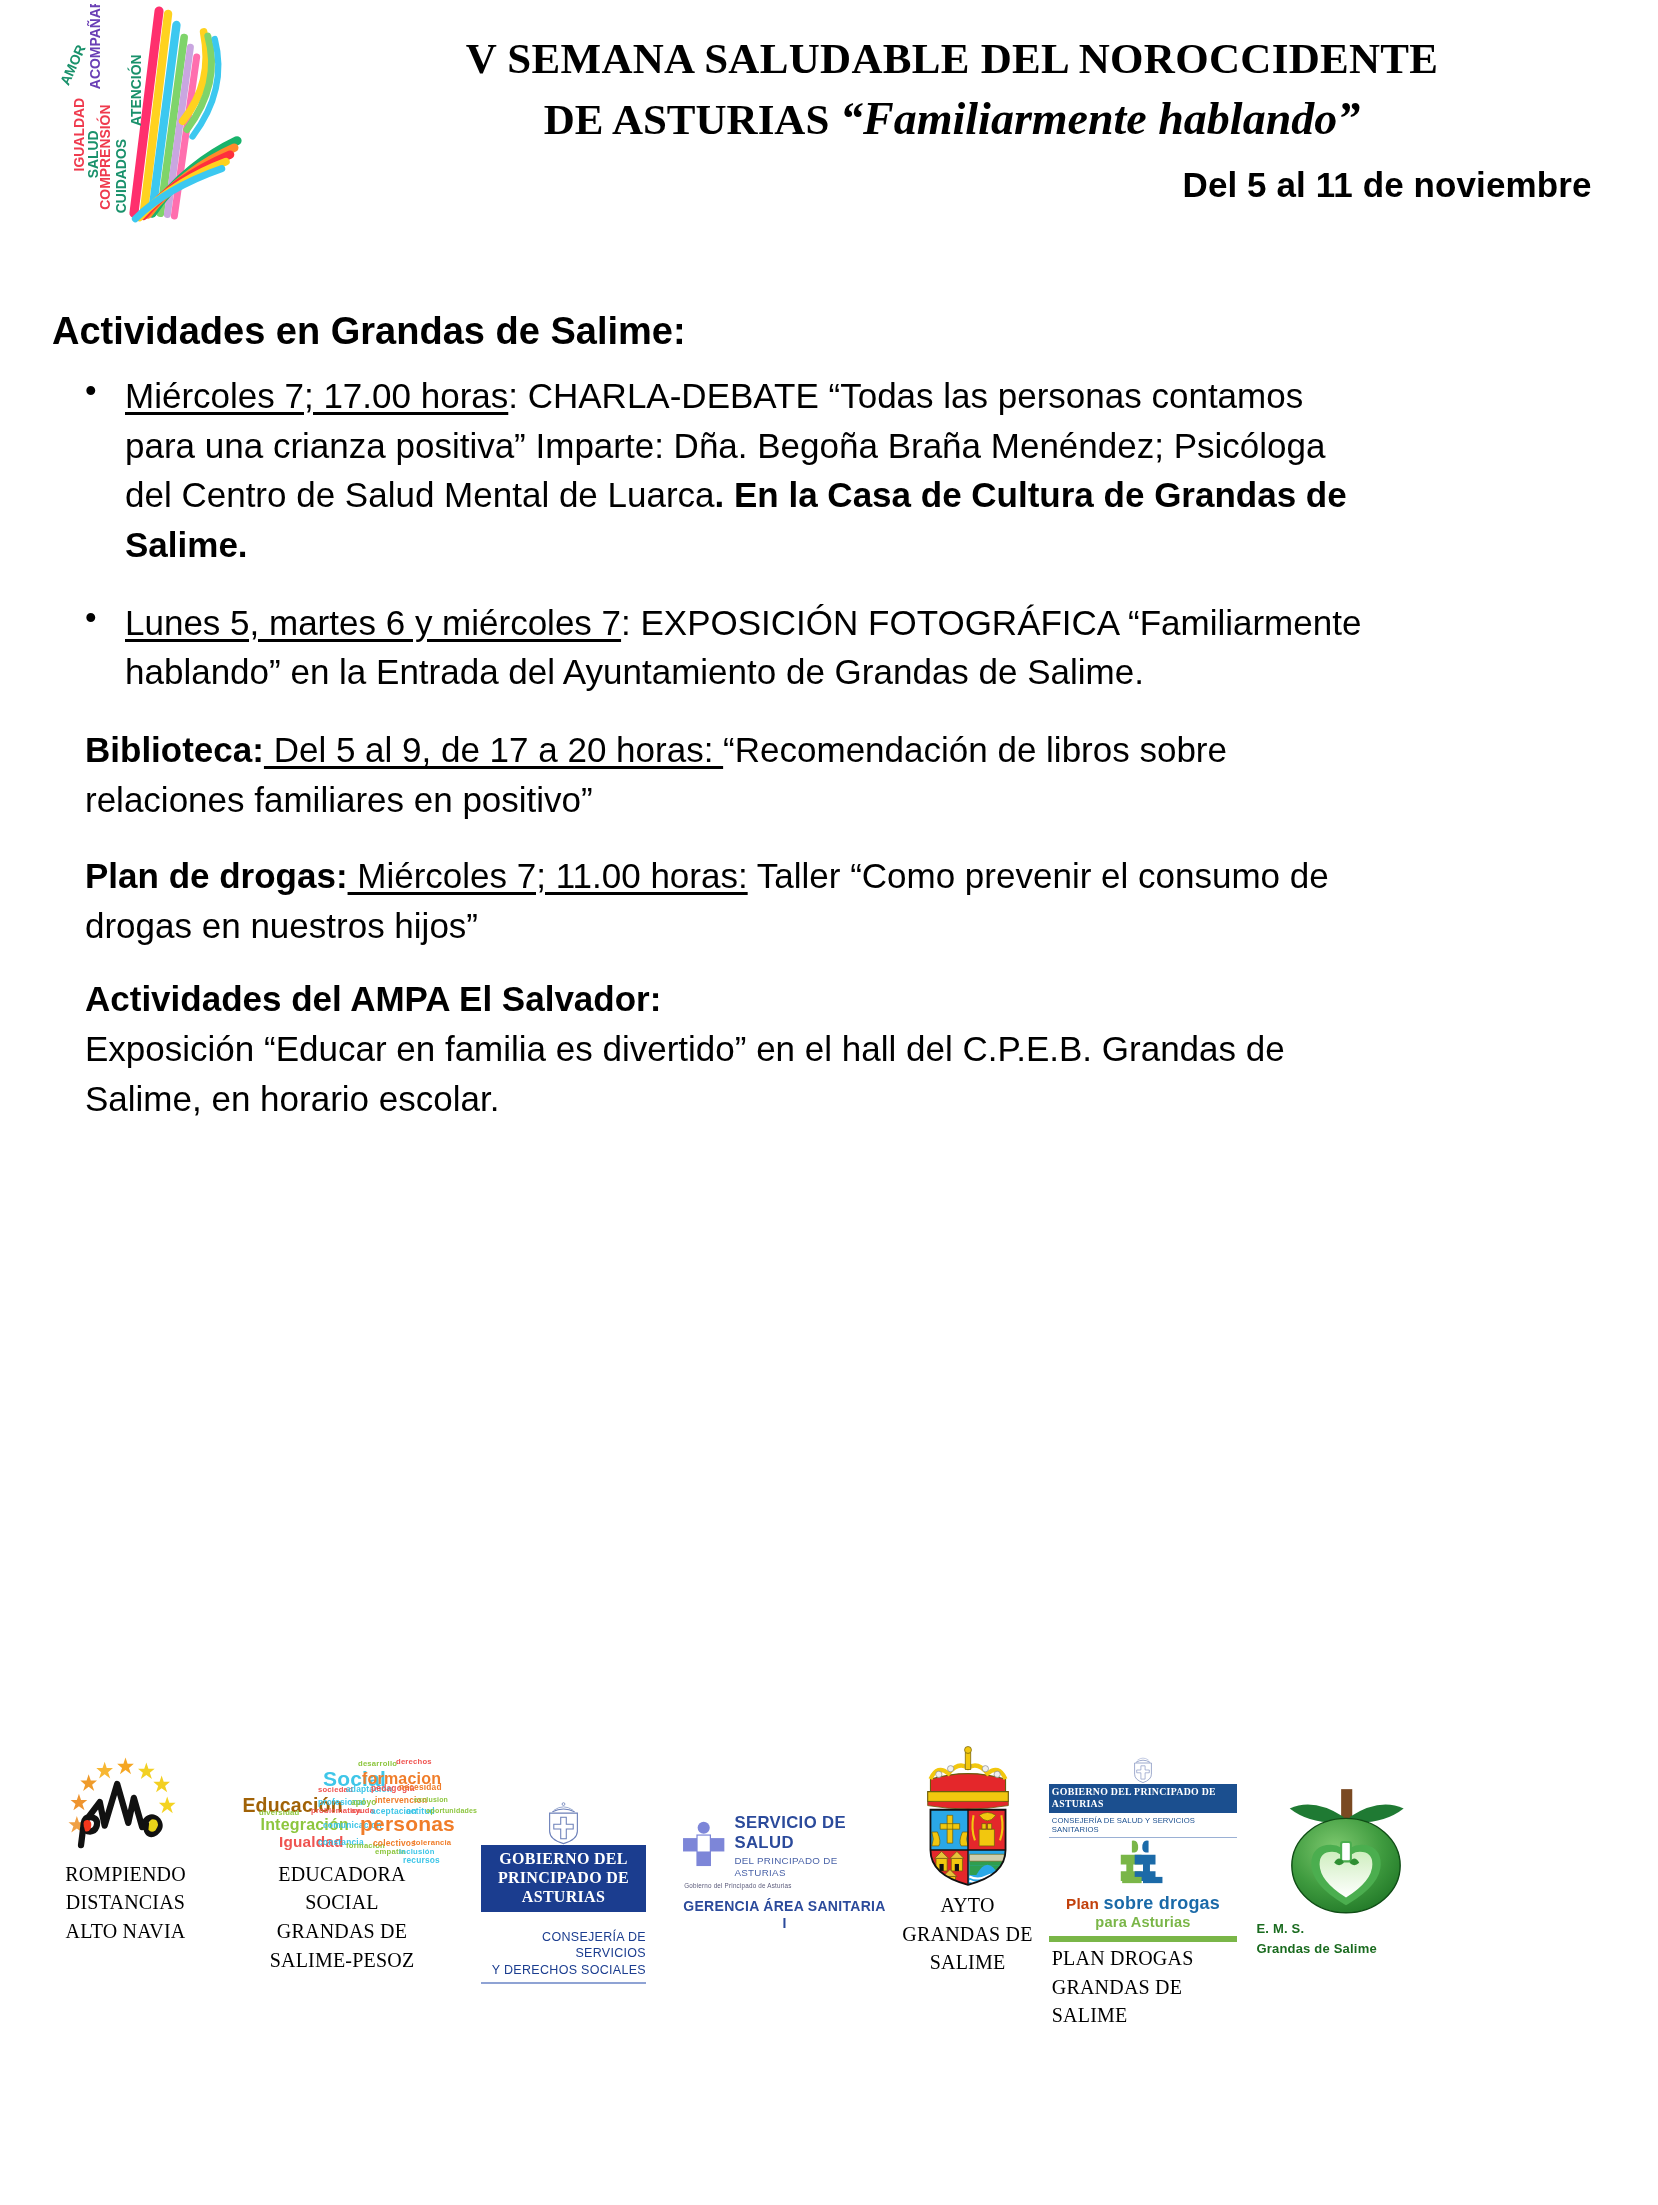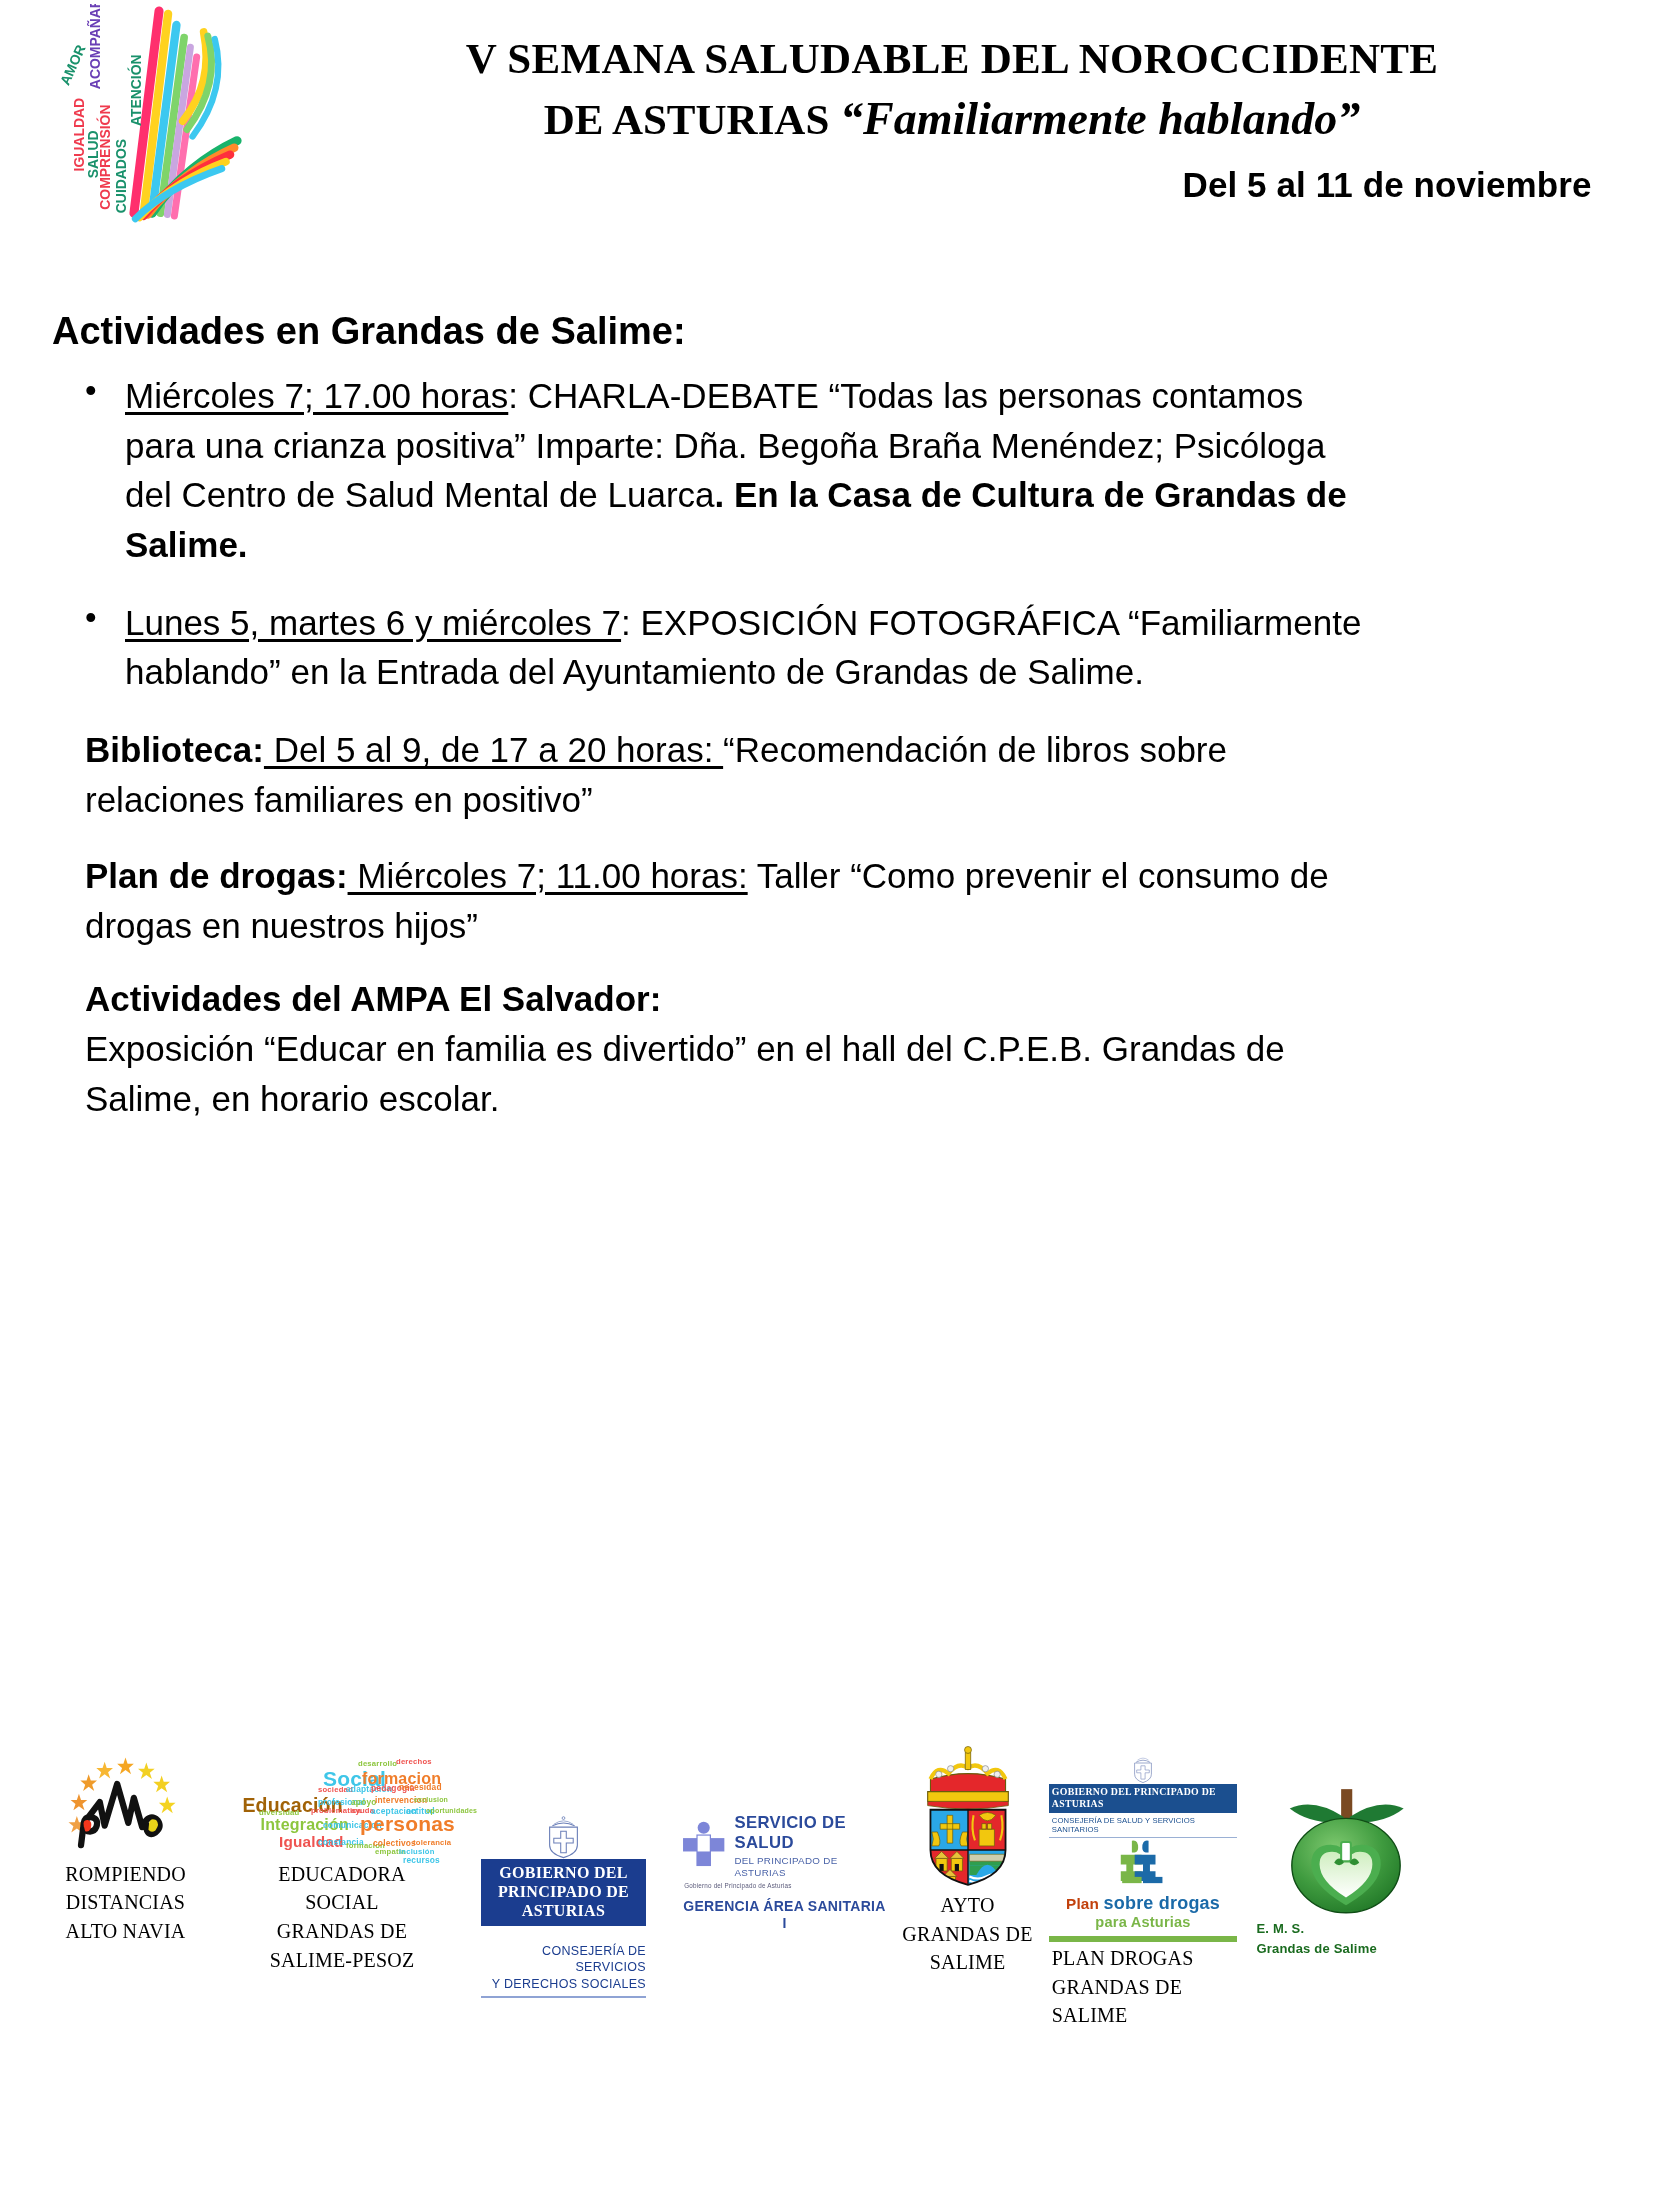--- a/index.html
+++ b/index.html
@@ -151,21 +151,21 @@
     letter-spacing: 0.2px;
   }
   .flogo .cap { margin-top: 4.2px; display: block; }
   .art { display: block; margin: 0 auto; }
 
   
   .f1 { left: 42px;  top: 16.7px;  width: 167px; }
   
   .f2 { left: 241px; top: 16.7px;  width: 202px; }
   
-  .f3 { left: 481px; top: 80px; width: 165px; }
+  .f3 { left: 481px; top: 66px; width: 165px; }
   
   .f4 { left: 680px; top: 77px; width: 209px; }
   
   .f5 { left: 898px; top: 7px;  width: 139px; }
   
   .f6 { left: 1049px; top: 19.5px;  width: 188px; }
   
   .f7 { left: 1248px; top: 42px;  width: 195px; }
 
   .f5 .cap, .f6 .cap, .f7 .cap { font-size: 20px; }

